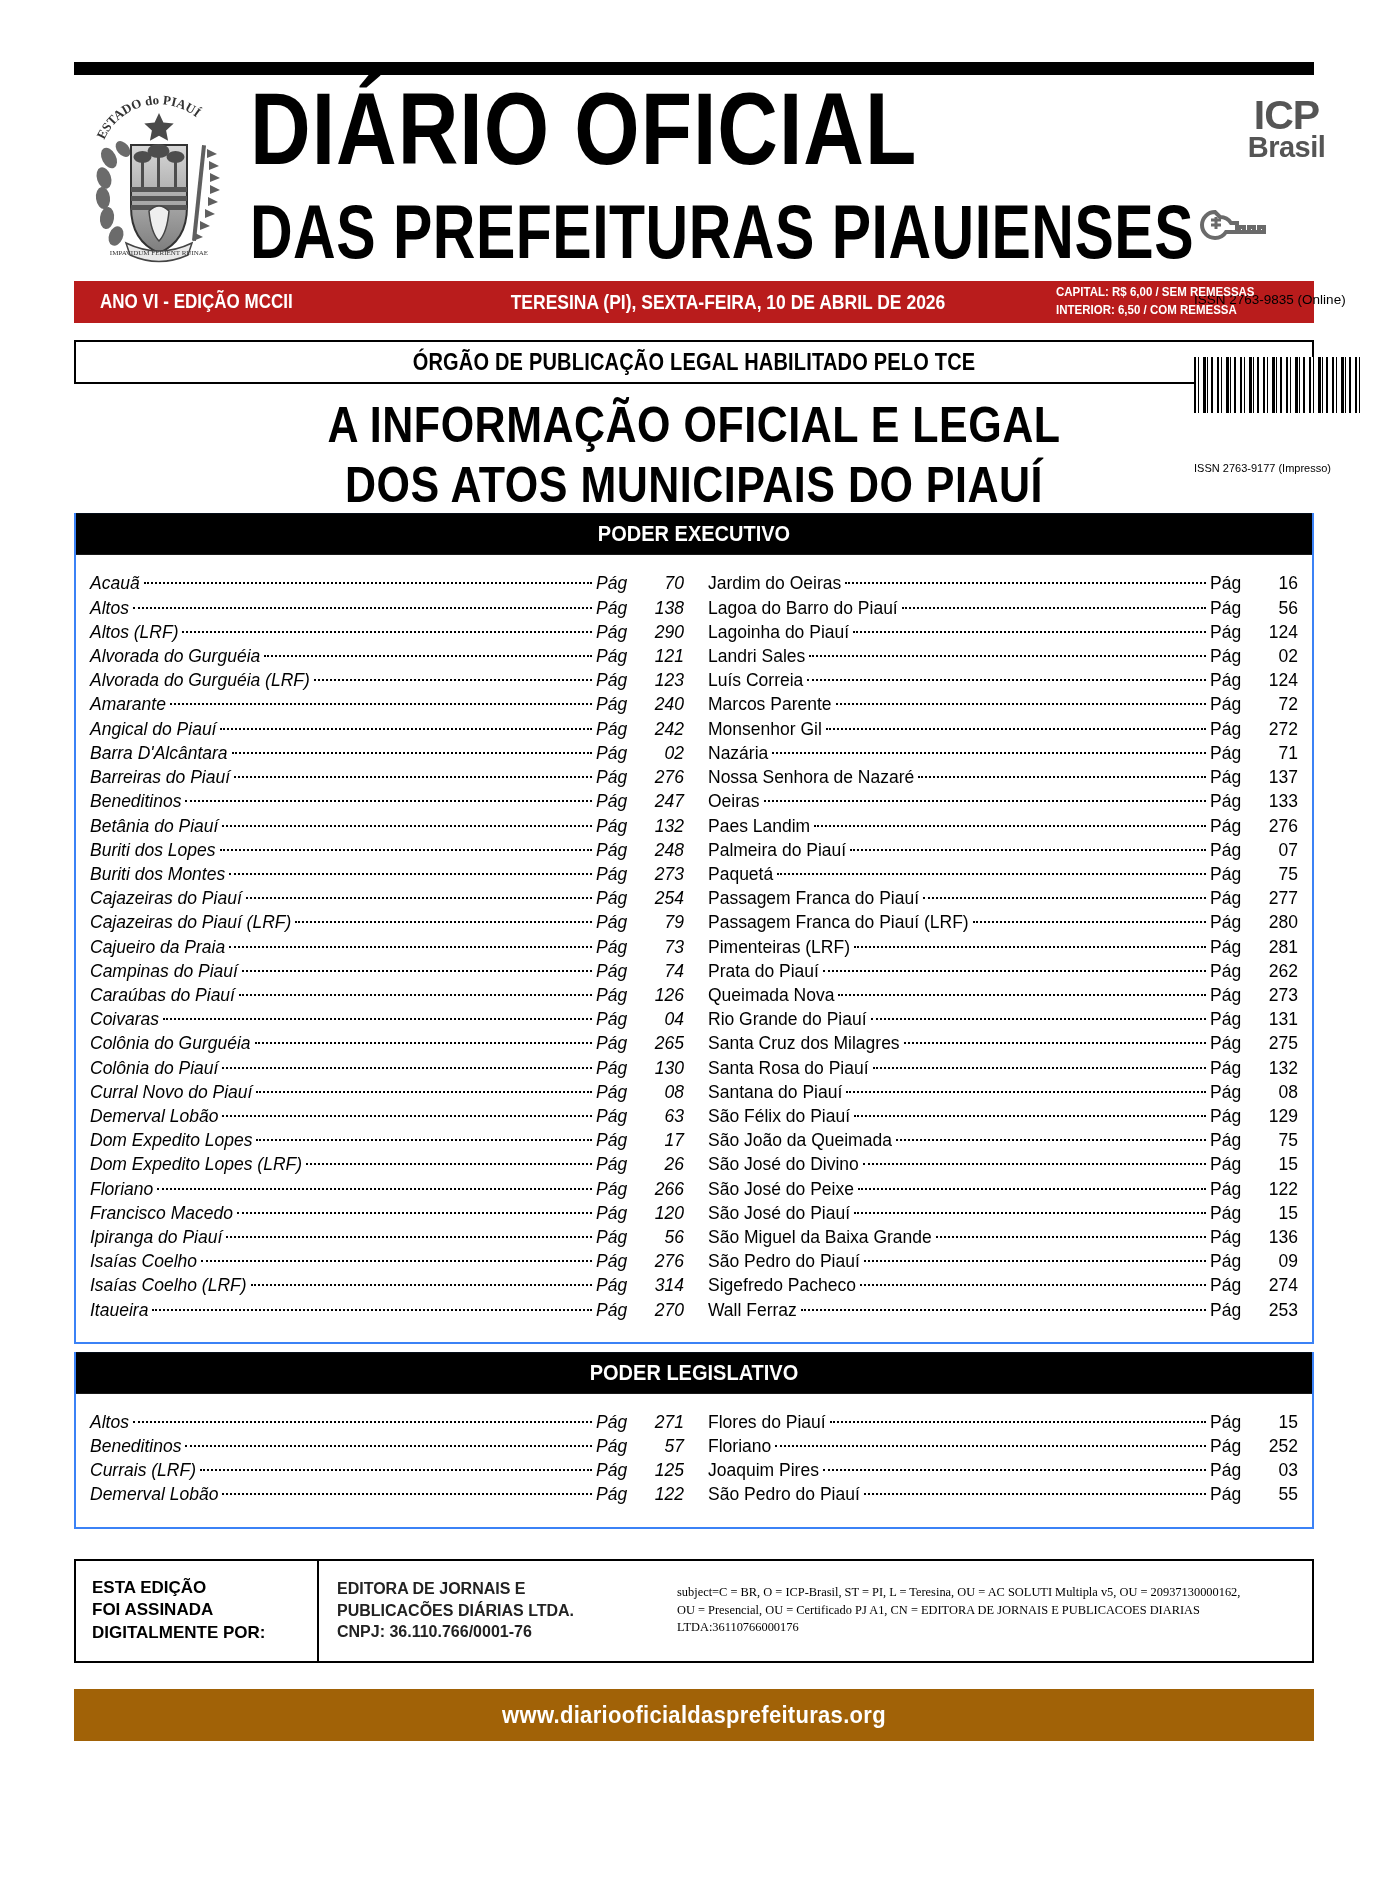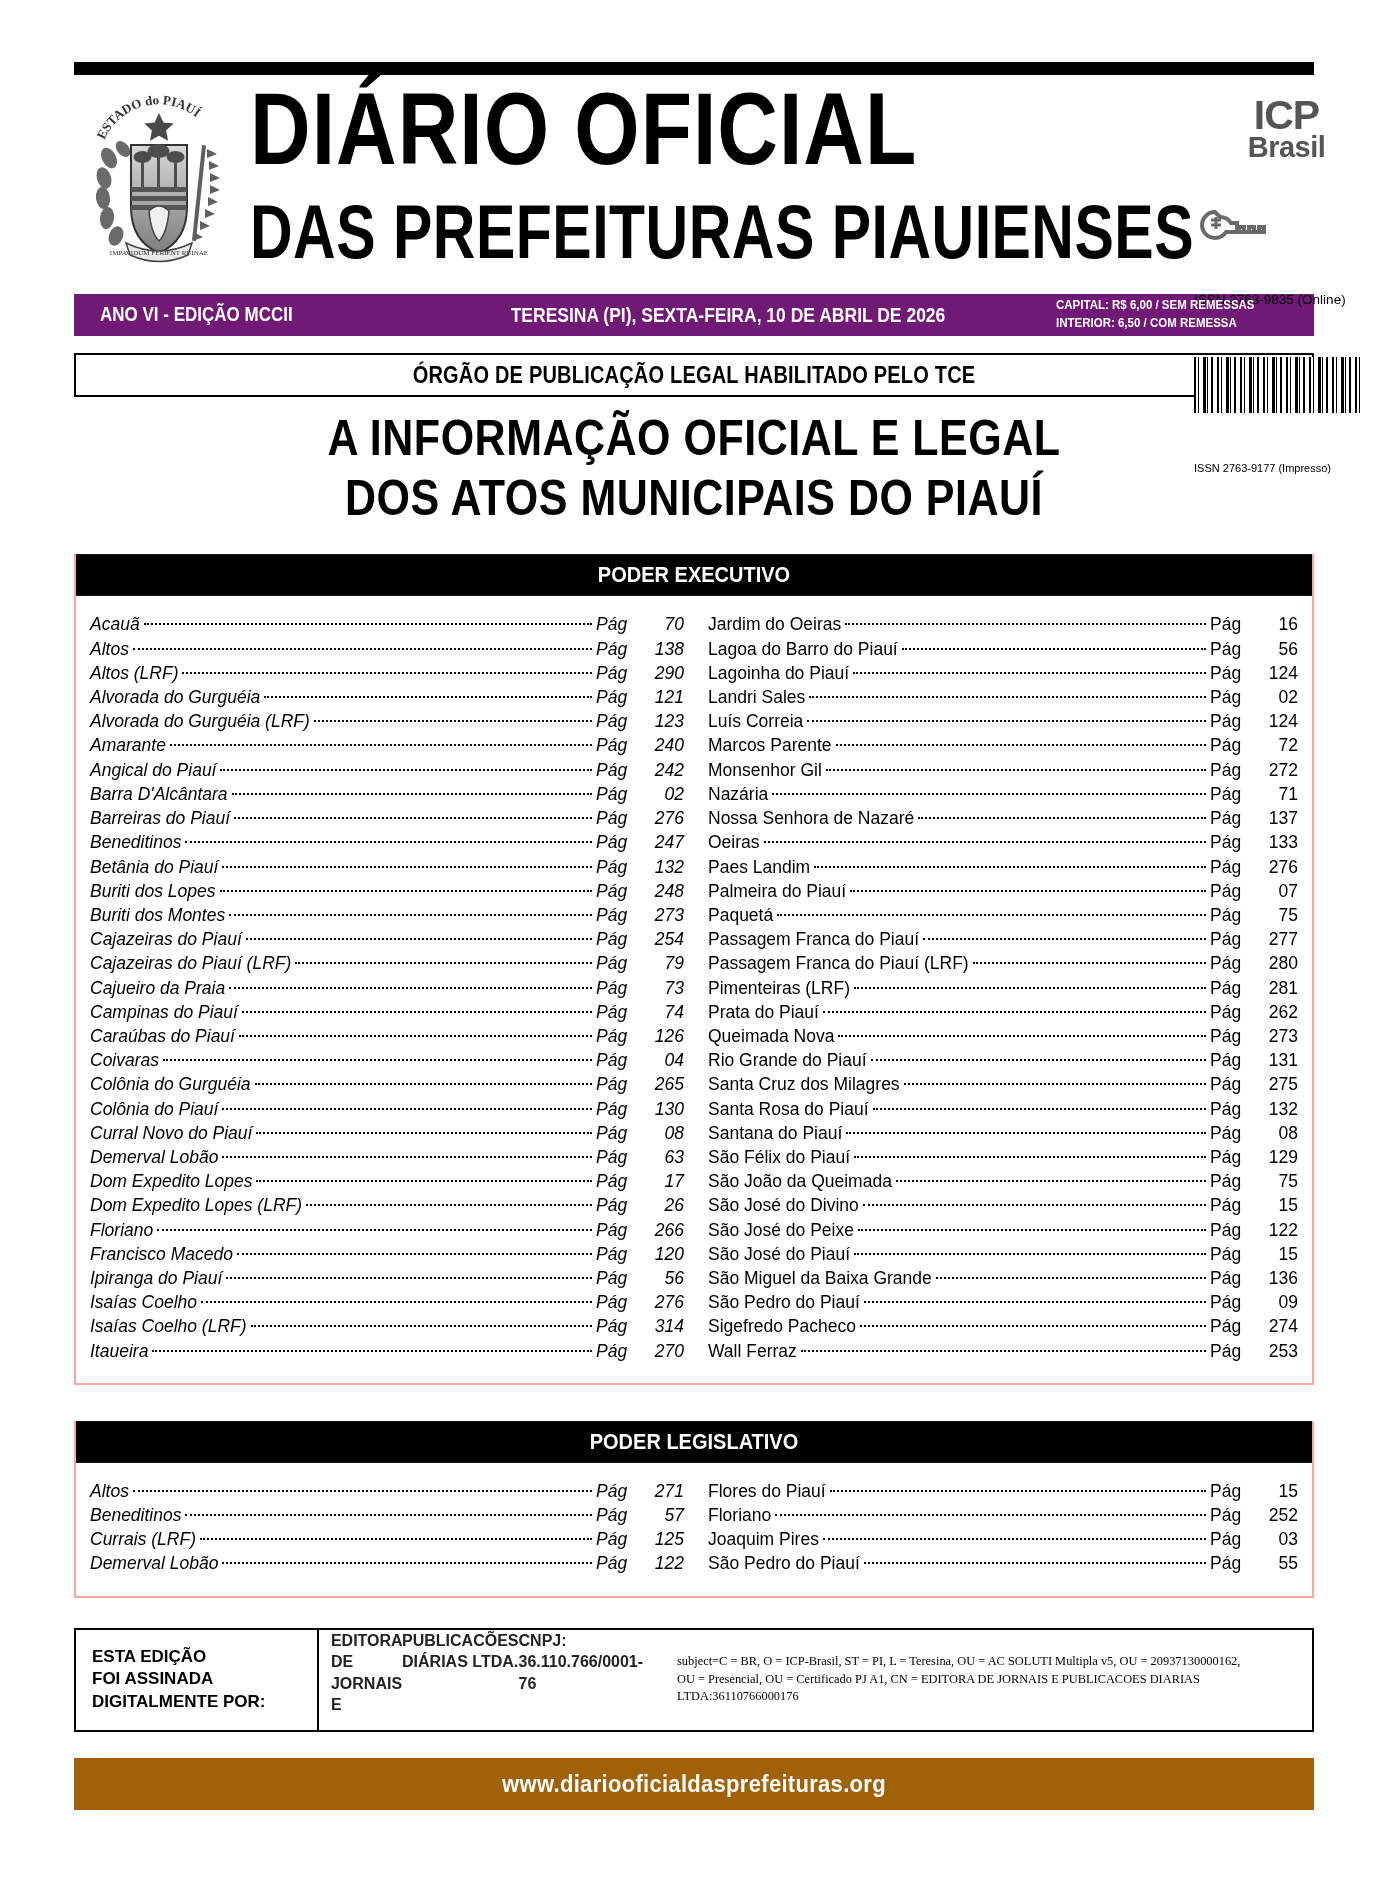--- a/index.html
+++ b/index.html
@@ -18,51 +18,51 @@
   .icp-block{width:185px;flex:0 0 185px;display:flex;flex-direction:column;padding-top:18px;gap:48px;}
   .icp-logo{font-weight:bold;color:#555;line-height:0.9;text-align:center;}
   .icp-logo .l1{font-size:41px;letter-spacing:-1px;}
   .icp-logo .l2{font-size:29px;letter-spacing:-0.5px;}
   .issn-online{font-size:13.5px;margin-top:2px;white-space:nowrap;}
   .barcode{height:56px;width:168px;margin-top:2px;
     background:repeating-linear-gradient(90deg,#000 0 2px,#fff 2px 4px,#000 4px 5px,#fff 5px 9px,#000 9px 12px,#fff 12px 13px,#000 13px 14px,#fff 14px 17px,#000 17px 19px,#fff 19px 23px);}
   .issn-print{font-size:11px;white-space:nowrap;margin-top:1px;}
 
   
-  .edition-bar{background:#701a75;color:#fff;height:42px;display:flex;align-items:center;margin-top:20px;}
+  .edition-bar{background:#b91c1c;color:#fff;height:42px;display:flex;align-items:center;margin-top:7px;}
   .ed-left{width:300px;padding-left:26px;font-weight:bold;font-size:17px;transform:scaleY(1.15);}
   .ed-mid{flex:1 1 auto;text-align:center;font-weight:bold;font-size:17.5px;transform:scaleY(1.15);}
   .ed-right{width:250px;text-align:left;padding-right:8px;font-weight:bold;font-size:11.5px;line-height:1.35;transform:scaleY(1.12);}
 
   
   .tce-box{border:2px solid #000;margin-top:17px;height:40px;display:flex;align-items:center;justify-content:center;}
   .tce-box span{font-weight:bold;font-size:20px;transform:scaleY(1.2);letter-spacing:0.2px;}
 
   
   .slogan{text-align:center;margin-top:20px;font-weight:bold;font-size:43px;line-height:1.18;letter-spacing:0.5px;transform:scaleY(1.18);}
 
   
-  .section{border:2px solid #fca5a5;margin-top:36px;}
+  .section{border:2px solid #3b82f6;margin-top:8px;}
   .sec-head{background:#000;color:#fff;text-align:center;font-weight:bold;font-size:20px;padding:7px 0 8px;transform:scaleY(1.1);}
   .sec-body{display:flex;padding:18px 14px 20px 14px;}
   .col{width:50%;box-sizing:border-box;}
   .col.left{padding-right:10px;font-style:italic;}
   .col.right{padding-left:14px;}
   .row{display:flex;align-items:baseline;font-size:17.5px;line-height:24.2px;white-space:nowrap;}
   .row .nm{flex:0 0 auto;}
   .row .dots{flex:1 1 auto;overflow:hidden;margin:0 4px;
      border-bottom:2.2px dotted #000;transform:translateY(-5px);min-width:8px;}
   .row .pg{flex:0 0 auto;width:44px;text-align:left;}
   .row .num{flex:0 0 auto;width:44px;text-align:right;}
 
   
   .sig-box{border:2px solid #000;margin-top:30px;display:flex;height:100px;}
   .sig-a{width:225px;flex:0 0 225px;display:flex;flex-direction:column;justify-content:center;
      padding-left:16px;font-weight:bold;font-size:17px;line-height:1.32;border-right:2px solid #000;}
-  .sig-b{width:300px;flex:0 0 300px;display:flex;flex-direction:row;justify-content:center;
+  .sig-b{width:300px;flex:0 0 300px;display:flex;flex-direction:column;justify-content:center;
      padding-left:18px;font-weight:bold;font-size:16px;line-height:1.35;color:#222;}
   .sig-c{flex:1 1 auto;display:flex;align-items:center;padding:0 10px 0 18px;}
   .sig-c span{font-family:"Liberation Serif",serif;font-size:12.4px;line-height:1.42;margin-left:11px;}
 
   
   .footer{background:#a16207;color:#fff;text-align:center;height:52px;display:flex;align-items:center;
      justify-content:center;margin-top:26px;}
   .footer span{font-weight:bold;font-size:22px;letter-spacing:0.3px;transform:scaleY(1.1);}
 </style>
 </head>

